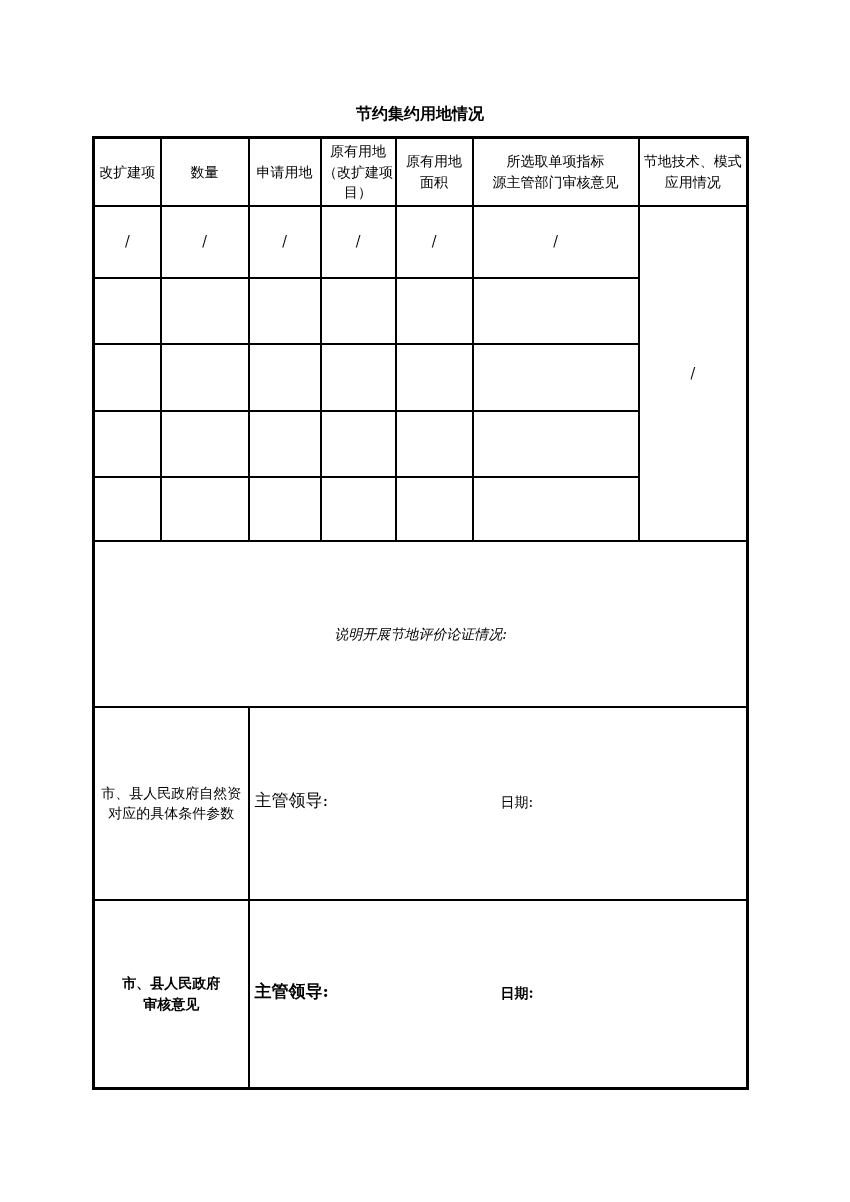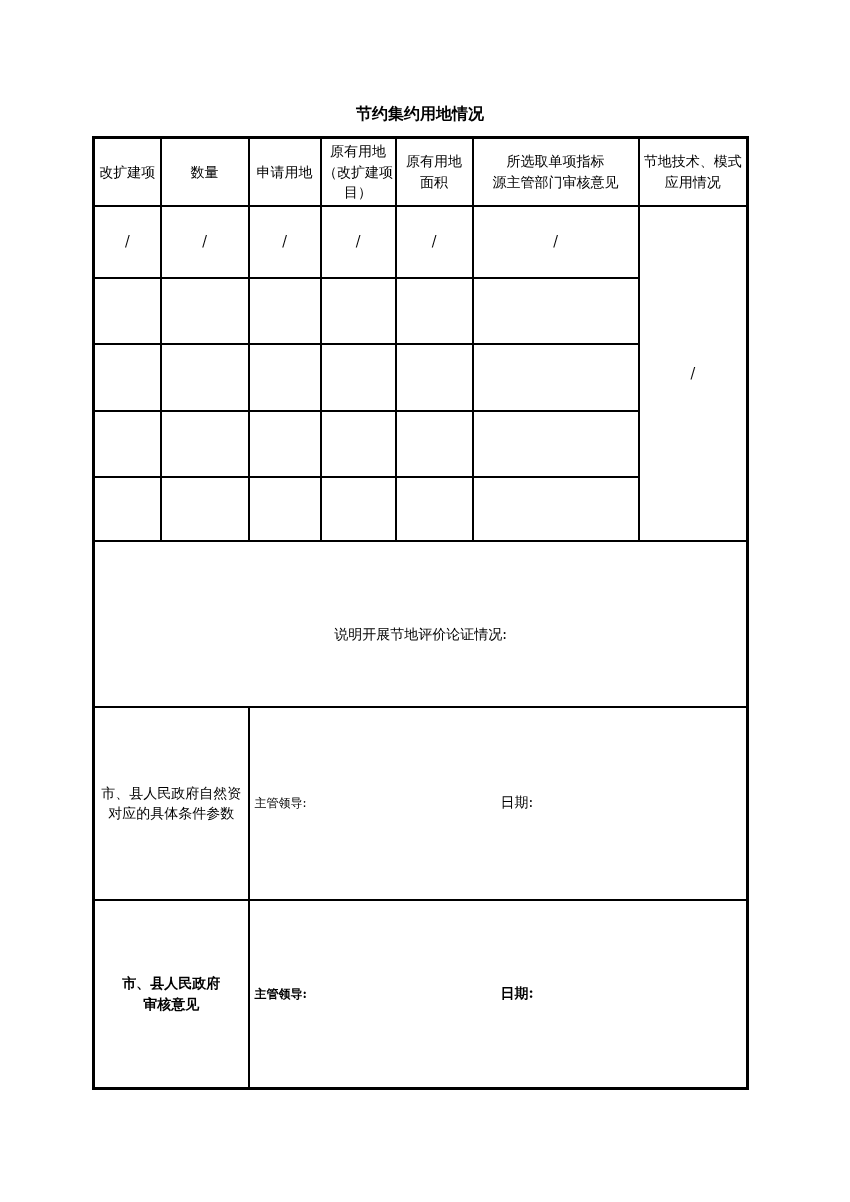--- a/index.html
+++ b/index.html
@@ -28,29 +28,29 @@
     text-align:center; vertical-align:middle;
     white-space:pre-line; padding:2px 1px;
     overflow:hidden;
   }
   tr.r-hd  { height:68px; }
   tr.r-1   { height:72px; }
   tr.r-2   { height:66px; }
   tr.r-3   { height:67px; }
   tr.r-4   { height:66px; }
   tr.r-5   { height:64px; }
-  tr.r-note{ height:166px; }
+  tr.r-note{ height:166px;font-style:italic; }
   tr.r-sec1{ height:193px; }
   tr.r-sec2{ height:189px;font-weight:bold; }
 
   td.note-cell { text-align:left; vertical-align:top; padding:5px 4px; }
   td.label-cell { text-align:center; vertical-align:middle; }
   td.content-cell { vertical-align:bottom; text-align:left; padding:0; }
   .sig-line { position:relative; height:20px; margin-bottom:1px; }
-  .sig-leader { position:absolute; left:4px; bottom:0; font-size:12px; }
+  .sig-leader { position:absolute; left:4px; bottom:0; font-size:17px; }
   .sig-date { position:absolute; left:250px; bottom:0; font-size:14px; }
 </style>
 </head>
 <body>
 
 <div class="page">
 
   <div class="doc-title">节约集约用地情况</div>
 
   <table class="form-table">

